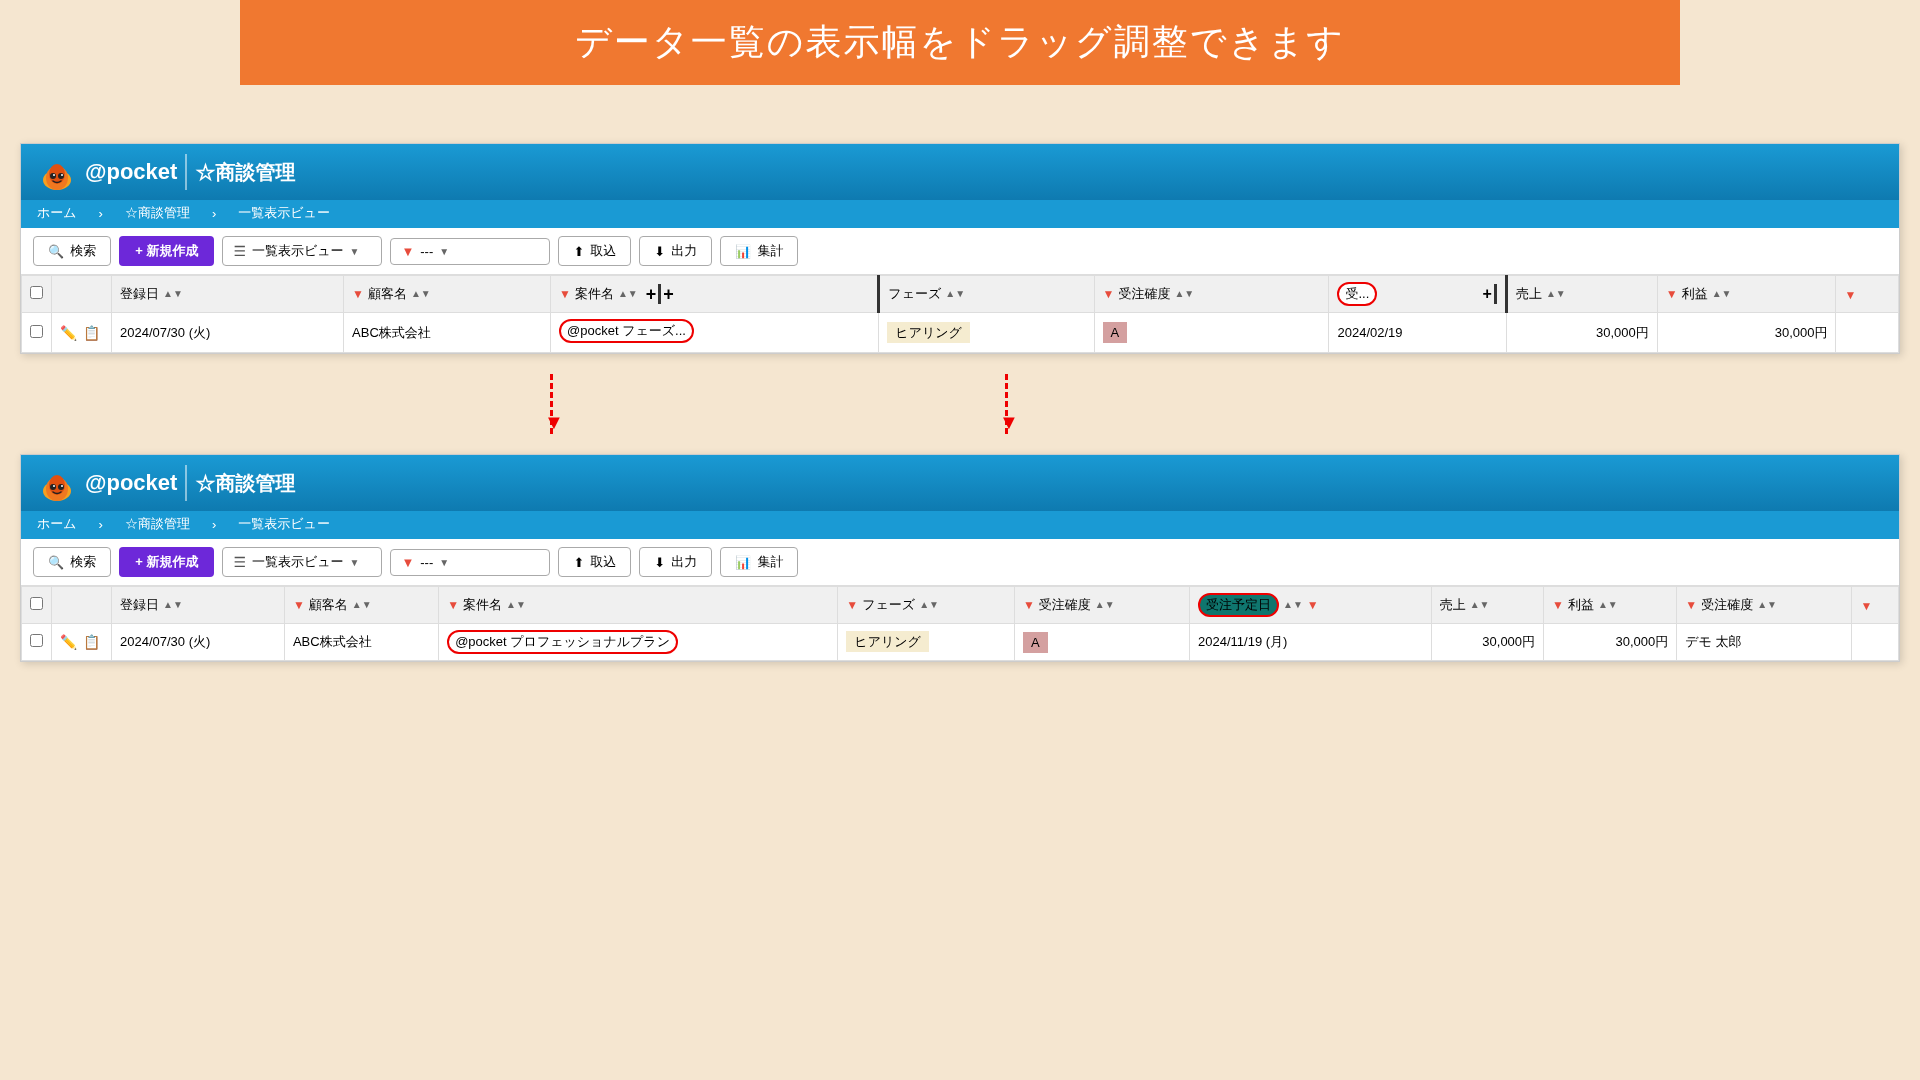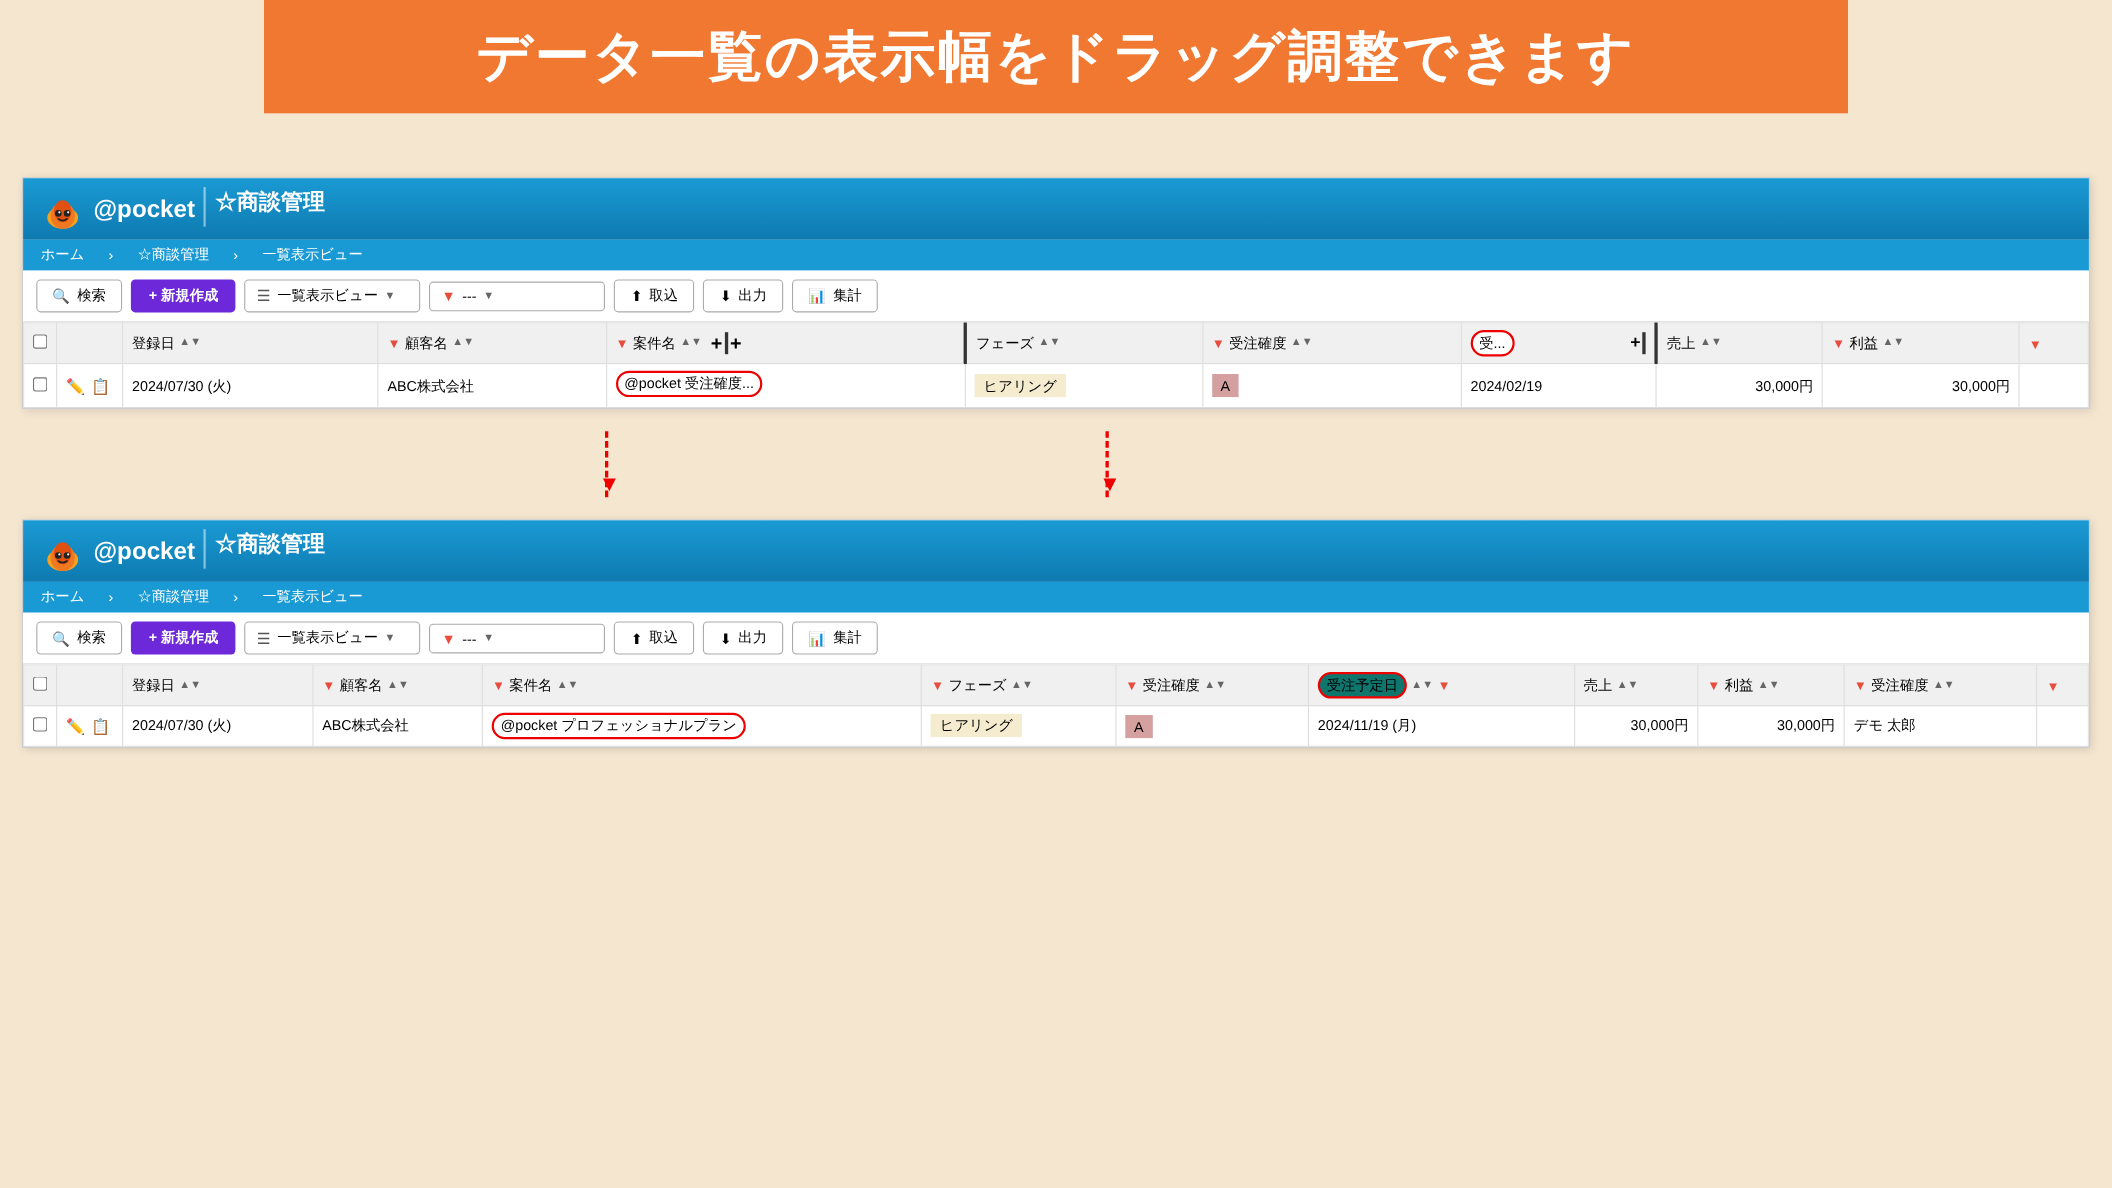--- a/index.html
+++ b/index.html
@@ -13,22 +13,22 @@
 
     
     .banner {
       background-color: #f07830;
       text-align: center;
       padding: 18px 40px;
       margin: 0 240px;
     }
     .banner-text {
       color: white;
-      font-size: 50px;
-      font-weight: bold;
+      font-size: 36px;
+      font-weight: normal;
       letter-spacing: 2px;
     }
 
     
     .panels-container {
       display: flex;
       flex-direction: column;
       gap: 20px;
       padding: 30px 20px;
     }
@@ -37,20 +37,21 @@
     .app-panel {
       background: white;
       border: 1px solid #ccc;
       box-shadow: 2px 2px 8px rgba(0,0,0,0.15);
     }
 
     
     .app-header {
       background: linear-gradient(to bottom, #1a9ad4, #0e7ab0);
       display: flex;
+      align-items: center;
       padding: 8px 16px;
       height: 56px;
     }
     .logo-area {
       display: flex;
       align-items: center;
       gap: 8px;
     }
     .logo-icon {
       width: 40px;
@@ -423,21 +424,21 @@
                 <span class="icon-copy">📋</span>
               </div>
             </td>
             <td>
               <span>2024/07/30 (火)</span>
             </td>
             <td>
               <span>ABC株式会社</span>
             </td>
             <td>
-              <span class="circle-highlight" style="max-width:140px;overflow:hidden;display:inline-block;text-overflow:ellipsis;white-space:nowrap;">@pocket 受注確度...</span>
+              <span class="circle-highlight" style="max-width:140px;overflow:hidden;display:inline-block;text-overflow:ellipsis;white-space:nowrap;">@pocket フェーズ...</span>
             </td>
             <td>
               <span class="cell-phase-bg">ヒアリング</span>
             </td>
             <td>
               <span class="cell-conf-bg">A</span>
             </td>
             <td style="max-width:110px;overflow:hidden;">
               <span>2024/02/19</span>
             </td>

